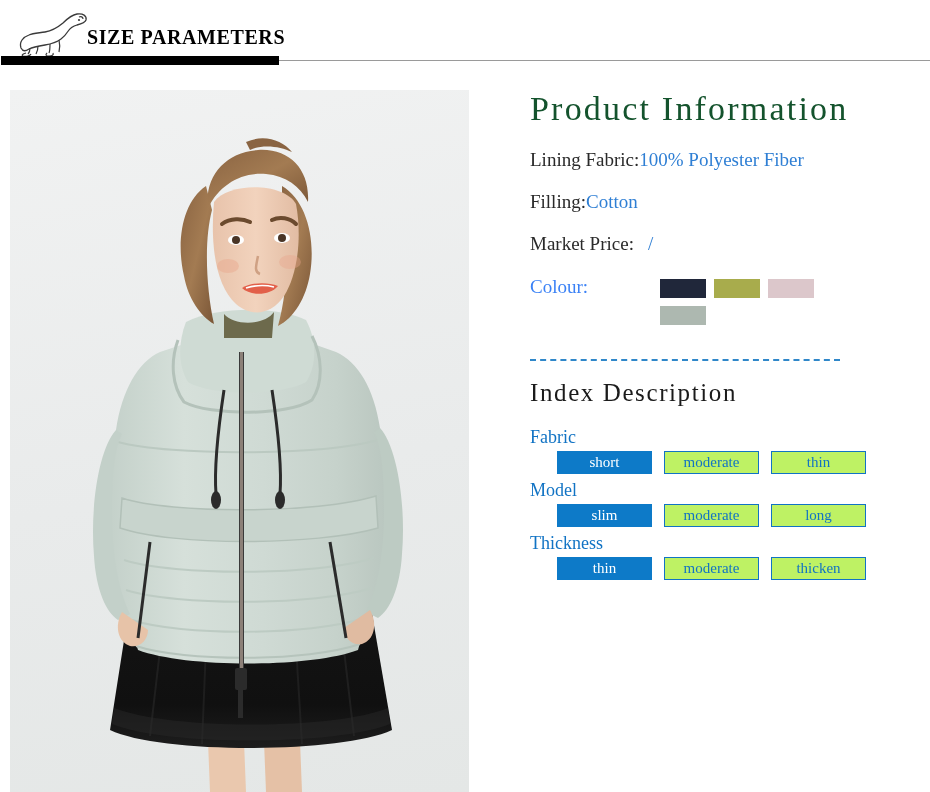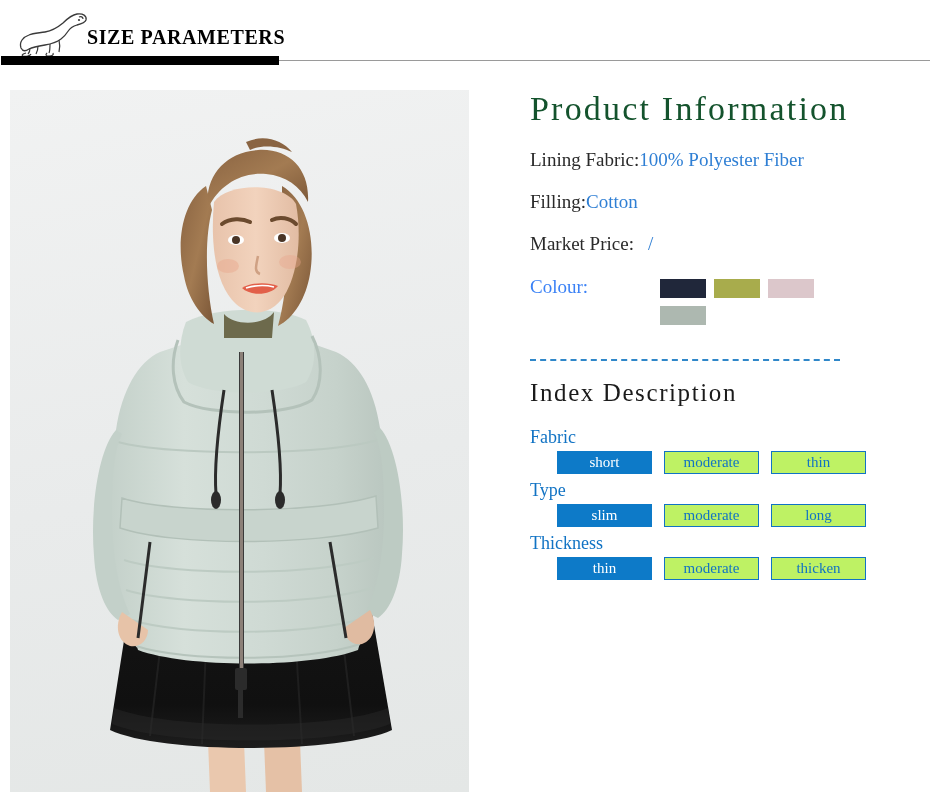--- a/index.html
+++ b/index.html
@@ -344,21 +344,21 @@
   <div class="index-group">
     <div class="index-label">Fabric</div>
     <div class="index-options">
       <div class="opt active">short</div>
       <div class="opt">moderate</div>
       <div class="opt">thin</div>
     </div>
   </div>
 
   <div class="index-group">
-    <div class="index-label">Type</div>
+    <div class="index-label">Model</div>
     <div class="index-options">
       <div class="opt active">slim</div>
       <div class="opt">moderate</div>
       <div class="opt">long</div>
     </div>
   </div>
 
   <div class="index-group">
     <div class="index-label">Thickness</div>
     <div class="index-options">

